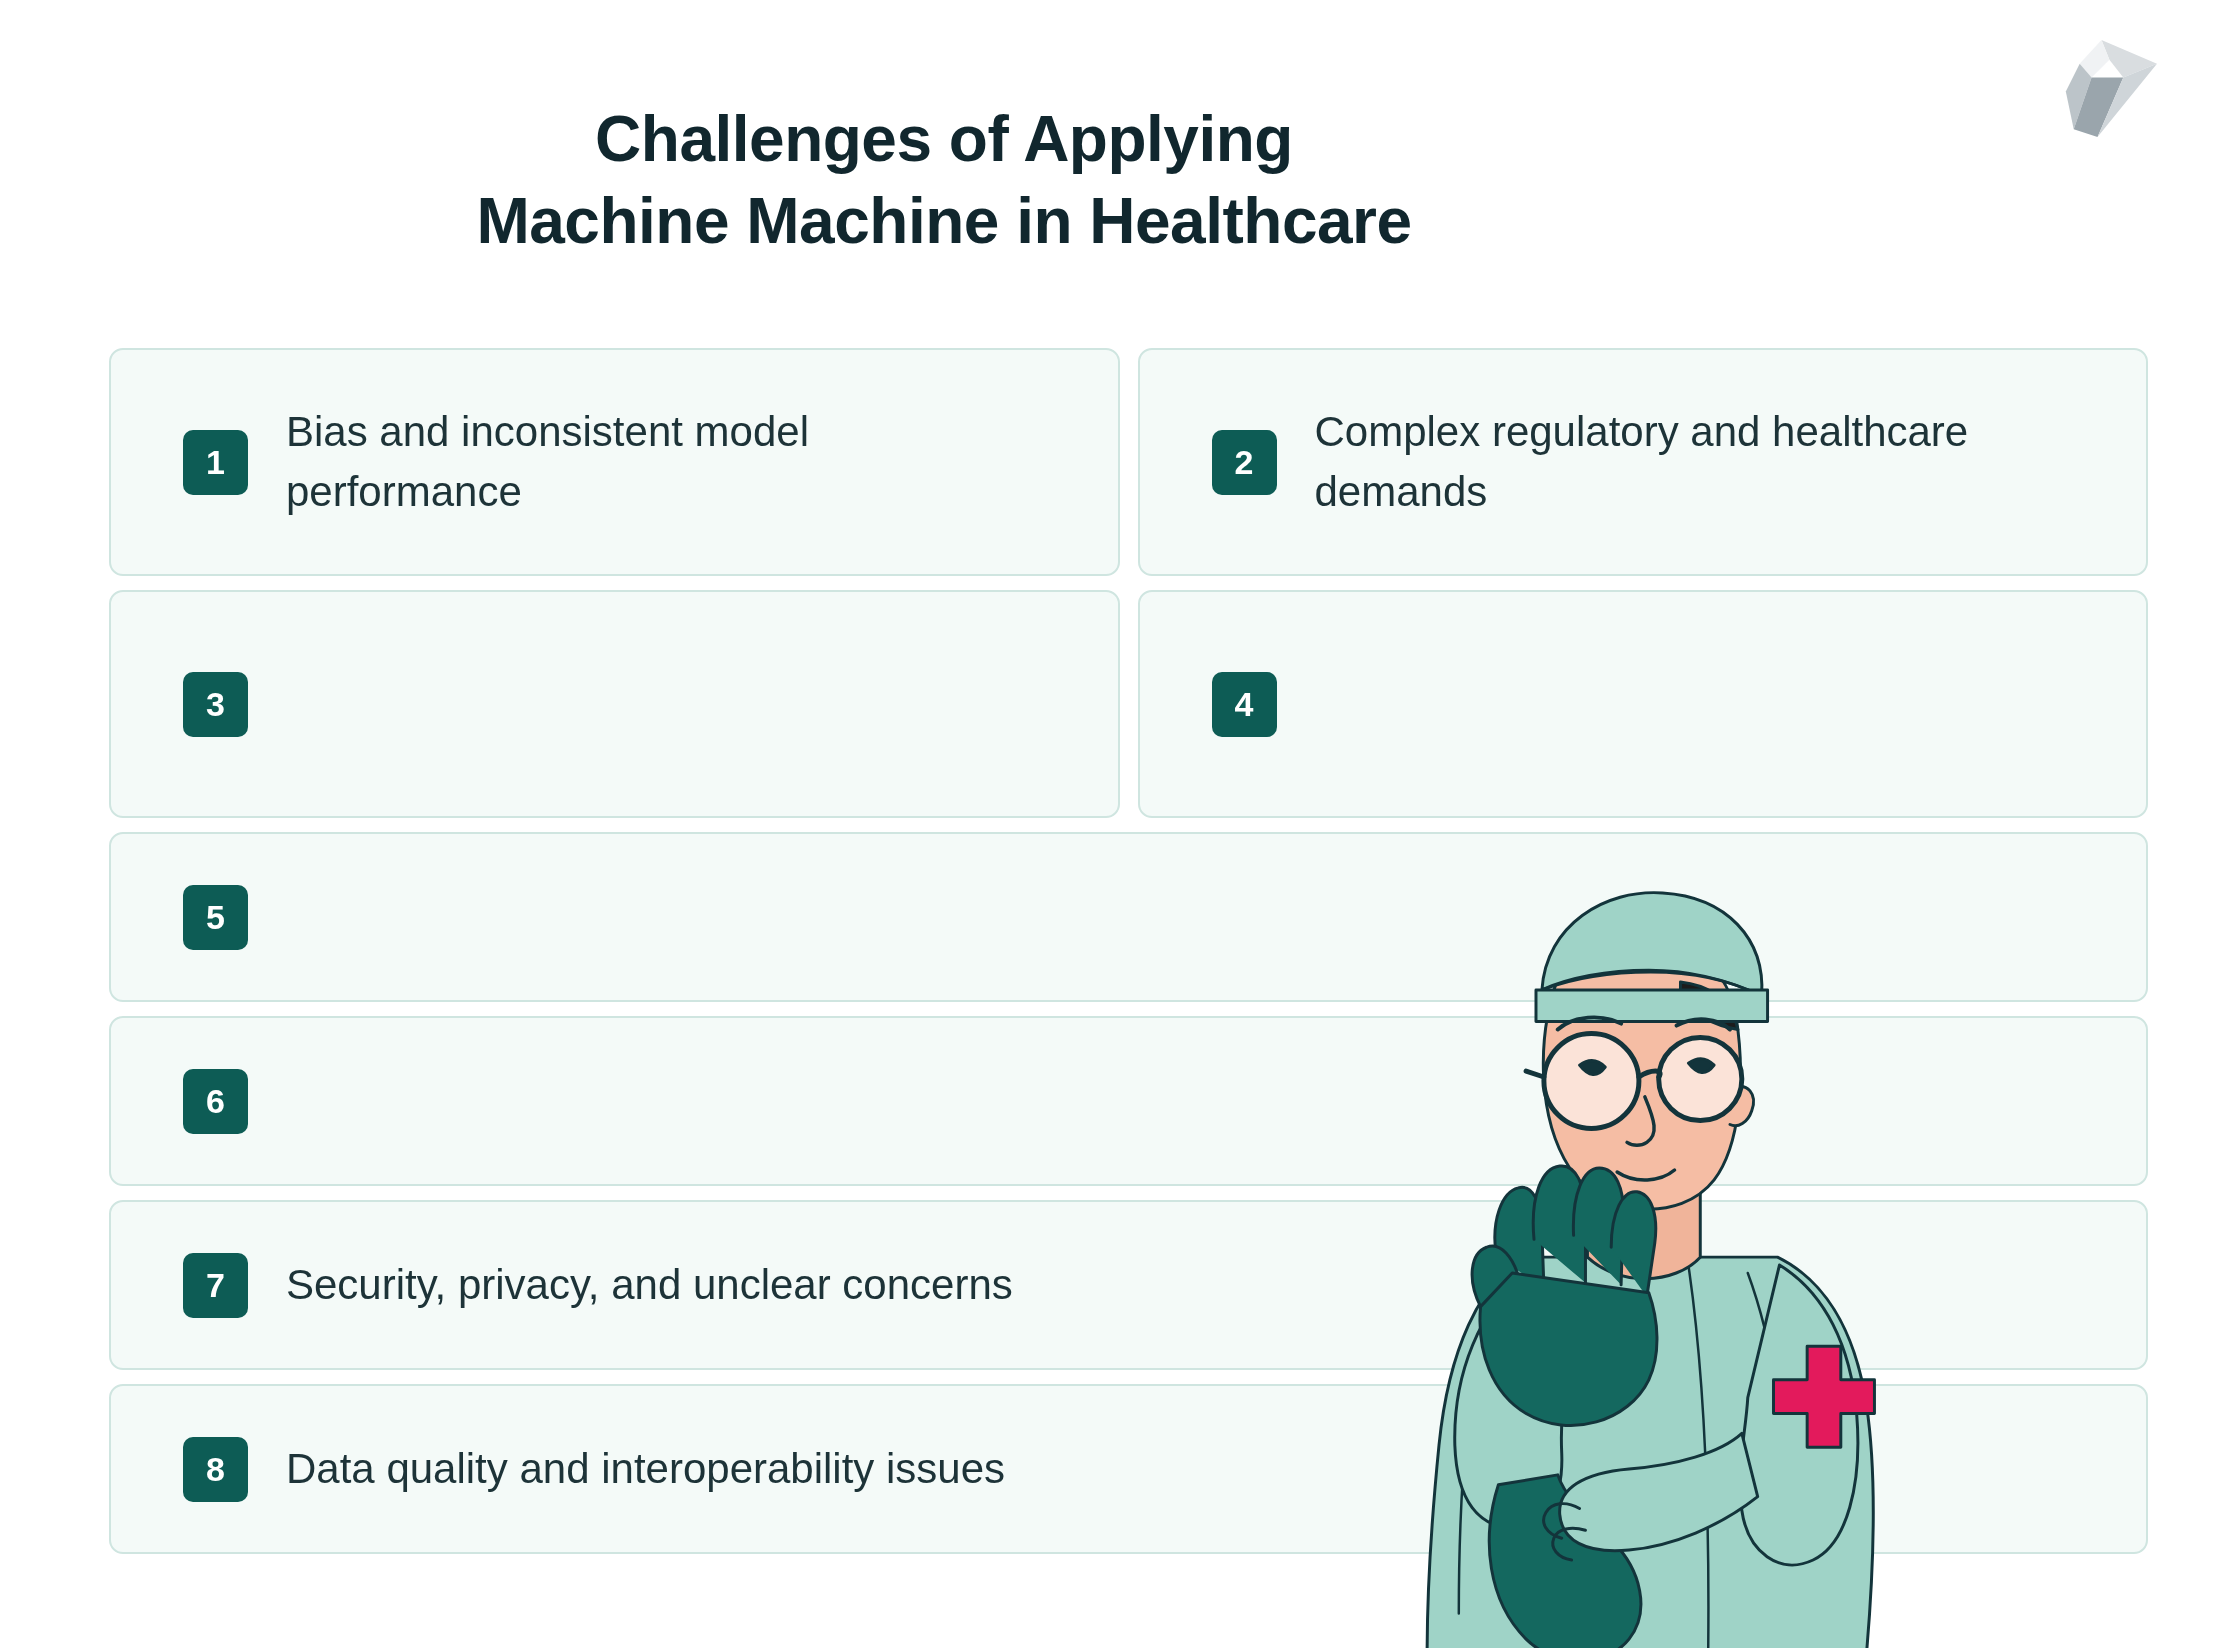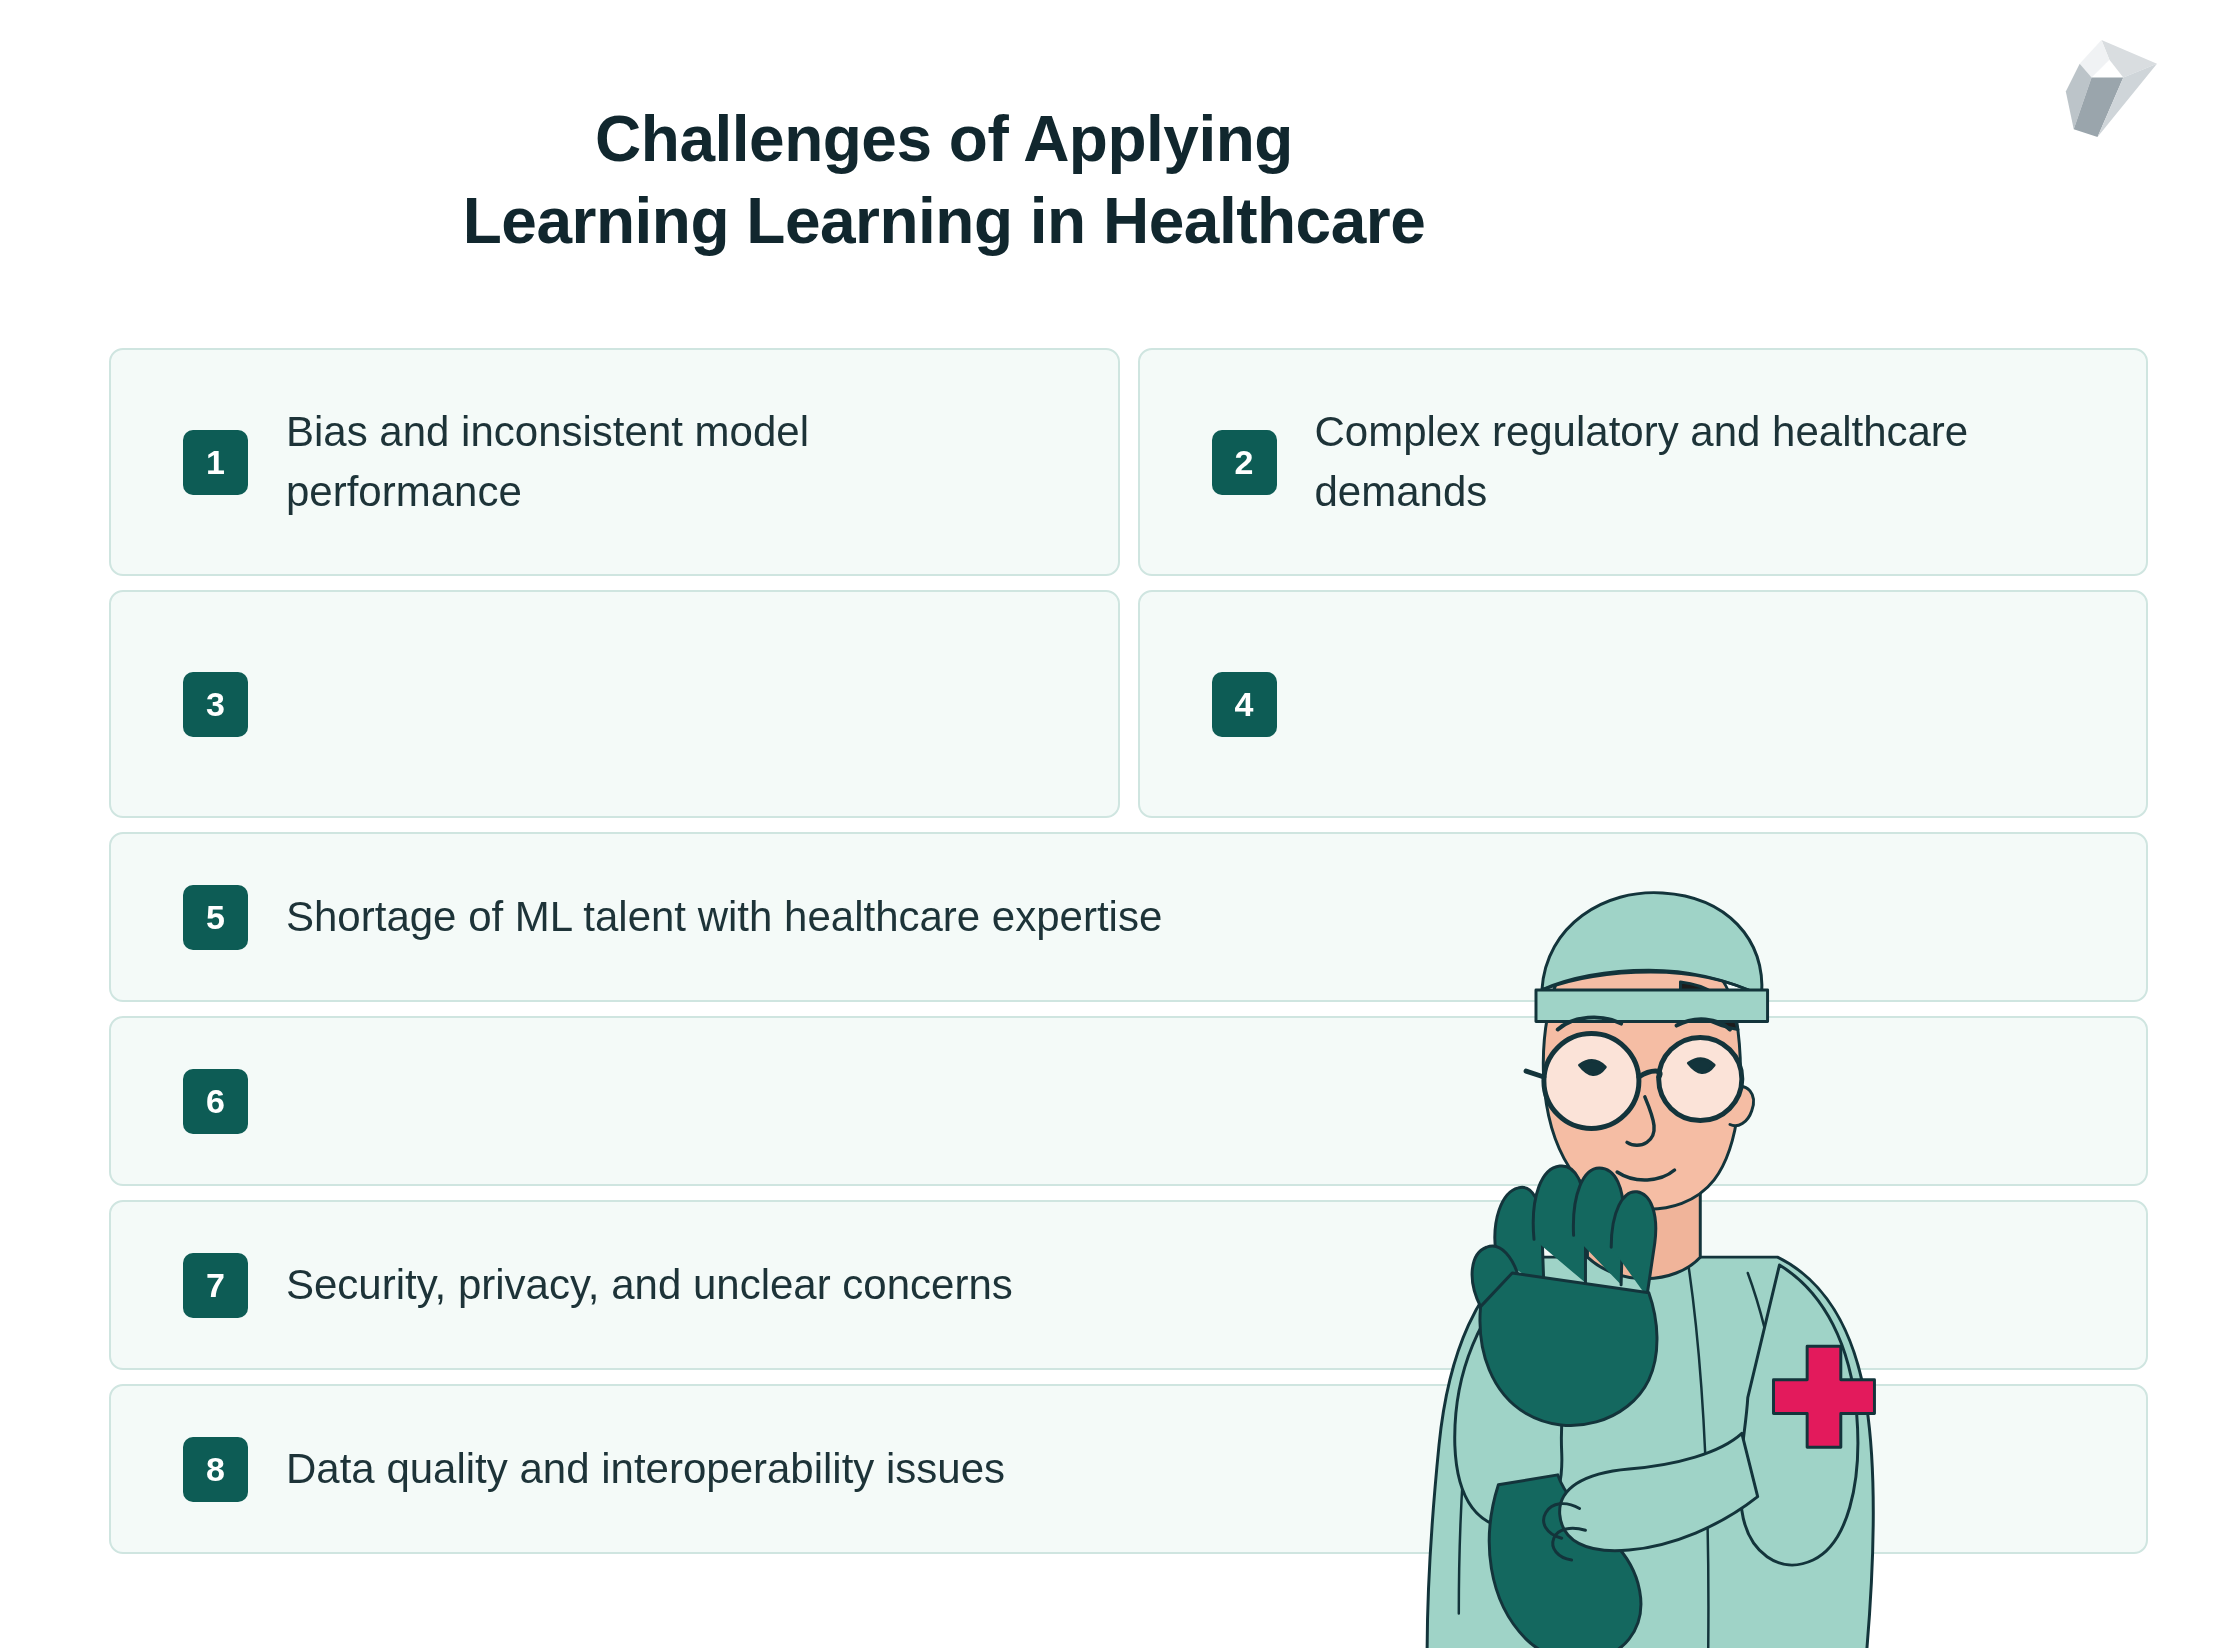--- a/index.html
+++ b/index.html
@@ -115,21 +115,21 @@
     <polygon points="62,6 118,30 84,44 70,26" fill="#d9dde0"></polygon>
     <polygon points="62,6 70,26 52,44 40,30" fill="#f0f2f4"></polygon>
     <polygon points="40,30 52,44 34,96 26,58" fill="#bcc4c9"></polygon>
     <polygon points="52,44 84,44 58,104 34,96" fill="#9aa5ac"></polygon>
     <polygon points="84,44 118,30 92,62 58,104" fill="#cfd5d9"></polygon>
   </svg>
 </div>
 
 <div class="title">
   <span class="title-line">Challenges of Applying</span>
-  <span class="title-line">Learning Learning in Healthcare</span>
+  <span class="title-line">Machine Machine in Healthcare</span>
 </div>
 
 <div class="grid">
 
   <div class="row">
     <div class="card half">
       <div class="badge">1</div>
       <div class="card-text">Bias and inconsistent model performance</div>
     </div>
     <div class="card half">
@@ -143,21 +143,20 @@
       <div class="badge">3</div>
     </div>
     <div class="card half">
       <div class="badge">4</div>
     </div>
   </div>
 
   <div class="row">
     <div class="card full">
       <div class="badge">5</div>
-      <div class="card-text">Shortage of ML talent with healthcare expertise</div>
     </div>
   </div>
 
   <div class="row">
     <div class="card full">
       <div class="badge">6</div>
     </div>
   </div>
 
   <div class="row">

